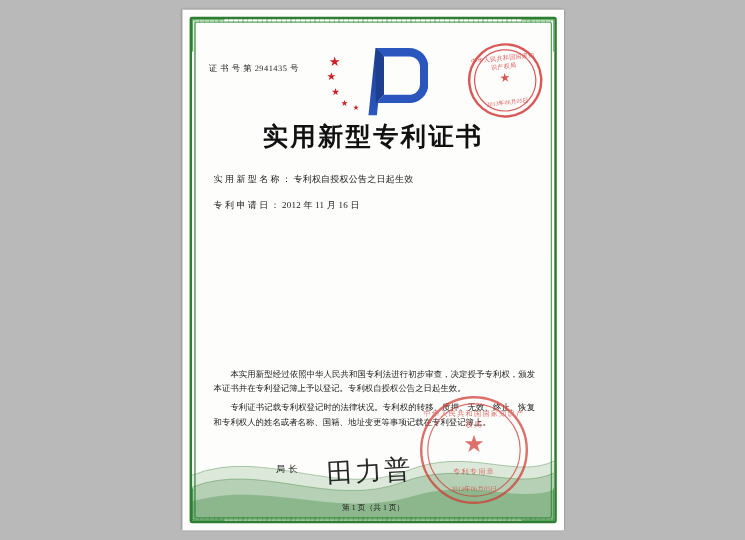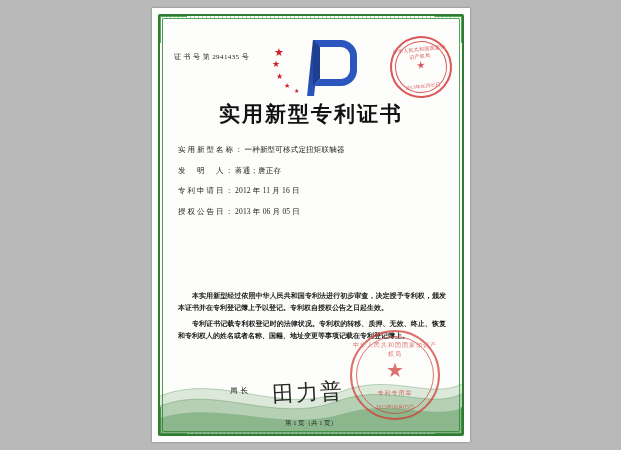--- a/index.html
+++ b/index.html
@@ -123,22 +123,22 @@
 
   .fields{
     position:absolute;left:26px;top:136px;right:24px;
     font-size:7.5px;color:#1a1a1a;line-height:11px;
   }
   .frow{margin-bottom:9.5px;}
   .flabel{letter-spacing:2px;}
   .fvalue{letter-spacing:.2px;}
 
   .para{
-    position:absolute;left:26px;right:24px;top:283px;
-    font-size:7px;color:#1a1a1a;line-height:11.5px;text-align:justify;font-weight:bold;
+    position:absolute;left:26px;right:24px;top:299px;
+    font-size:7px;color:#1a1a1a;line-height:11.5px;text-align:justify;
   }
   .para p{margin:0 0 5px 0;text-indent:14px;}
 
   
   .wave{
     position:absolute;left:8px;right:8px;bottom:8px;height:72px;
     overflow:hidden;
   }
   .wave svg{display:block;}
 
@@ -209,30 +209,24 @@
       <div class="ring"></div>
       <div class="txt">中华人民共和国国家知识产权局</div>
       <div class="star-c">★</div>
       <div class="date">2013年06月05日</div>
     </div>
 
     <div class="title">实用新型专利证书</div>
 
     <div class="fields">
       <div class="frow">
-        <span class="flabel">实用新型名称：</span><span class="fvalue">一种新型可移式定扭矩联轴器</span>
-      </div>
-      <div class="frow">
-        <span class="flabel">发　明　人：</span><span class="fvalue">蒋通；唐正存</span>
+        <span class="flabel">实用新型名称：</span><span class="fvalue">专利权自授权公告之日起生效</span>
       </div>
       <div class="frow">
         <span class="flabel">专利申请日：</span><span class="fvalue">2012 年 11 月 16 日</span>
-      </div>
-      <div class="frow">
-        <span class="flabel">授权公告日：</span><span class="fvalue">2013 年 06 月 05 日</span>
       </div>
     </div>
 
     <div class="para">
       <p>本实用新型经过依照中华人民共和国专利法进行初步审查，决定授予专利权，颁发本证书并在专利登记簿上予以登记。专利权自授权公告之日起生效。</p>
       <p>专利证书记载专利权登记时的法律状况。专利权的转移、质押、无效、终止、恢复和专利权人的姓名或者名称、国籍、地址变更等事项记载在专利登记簿上。</p>
     </div>
 
     <div class="wave">
       <svg width="302" height="72" viewBox="0 0 302 72">

